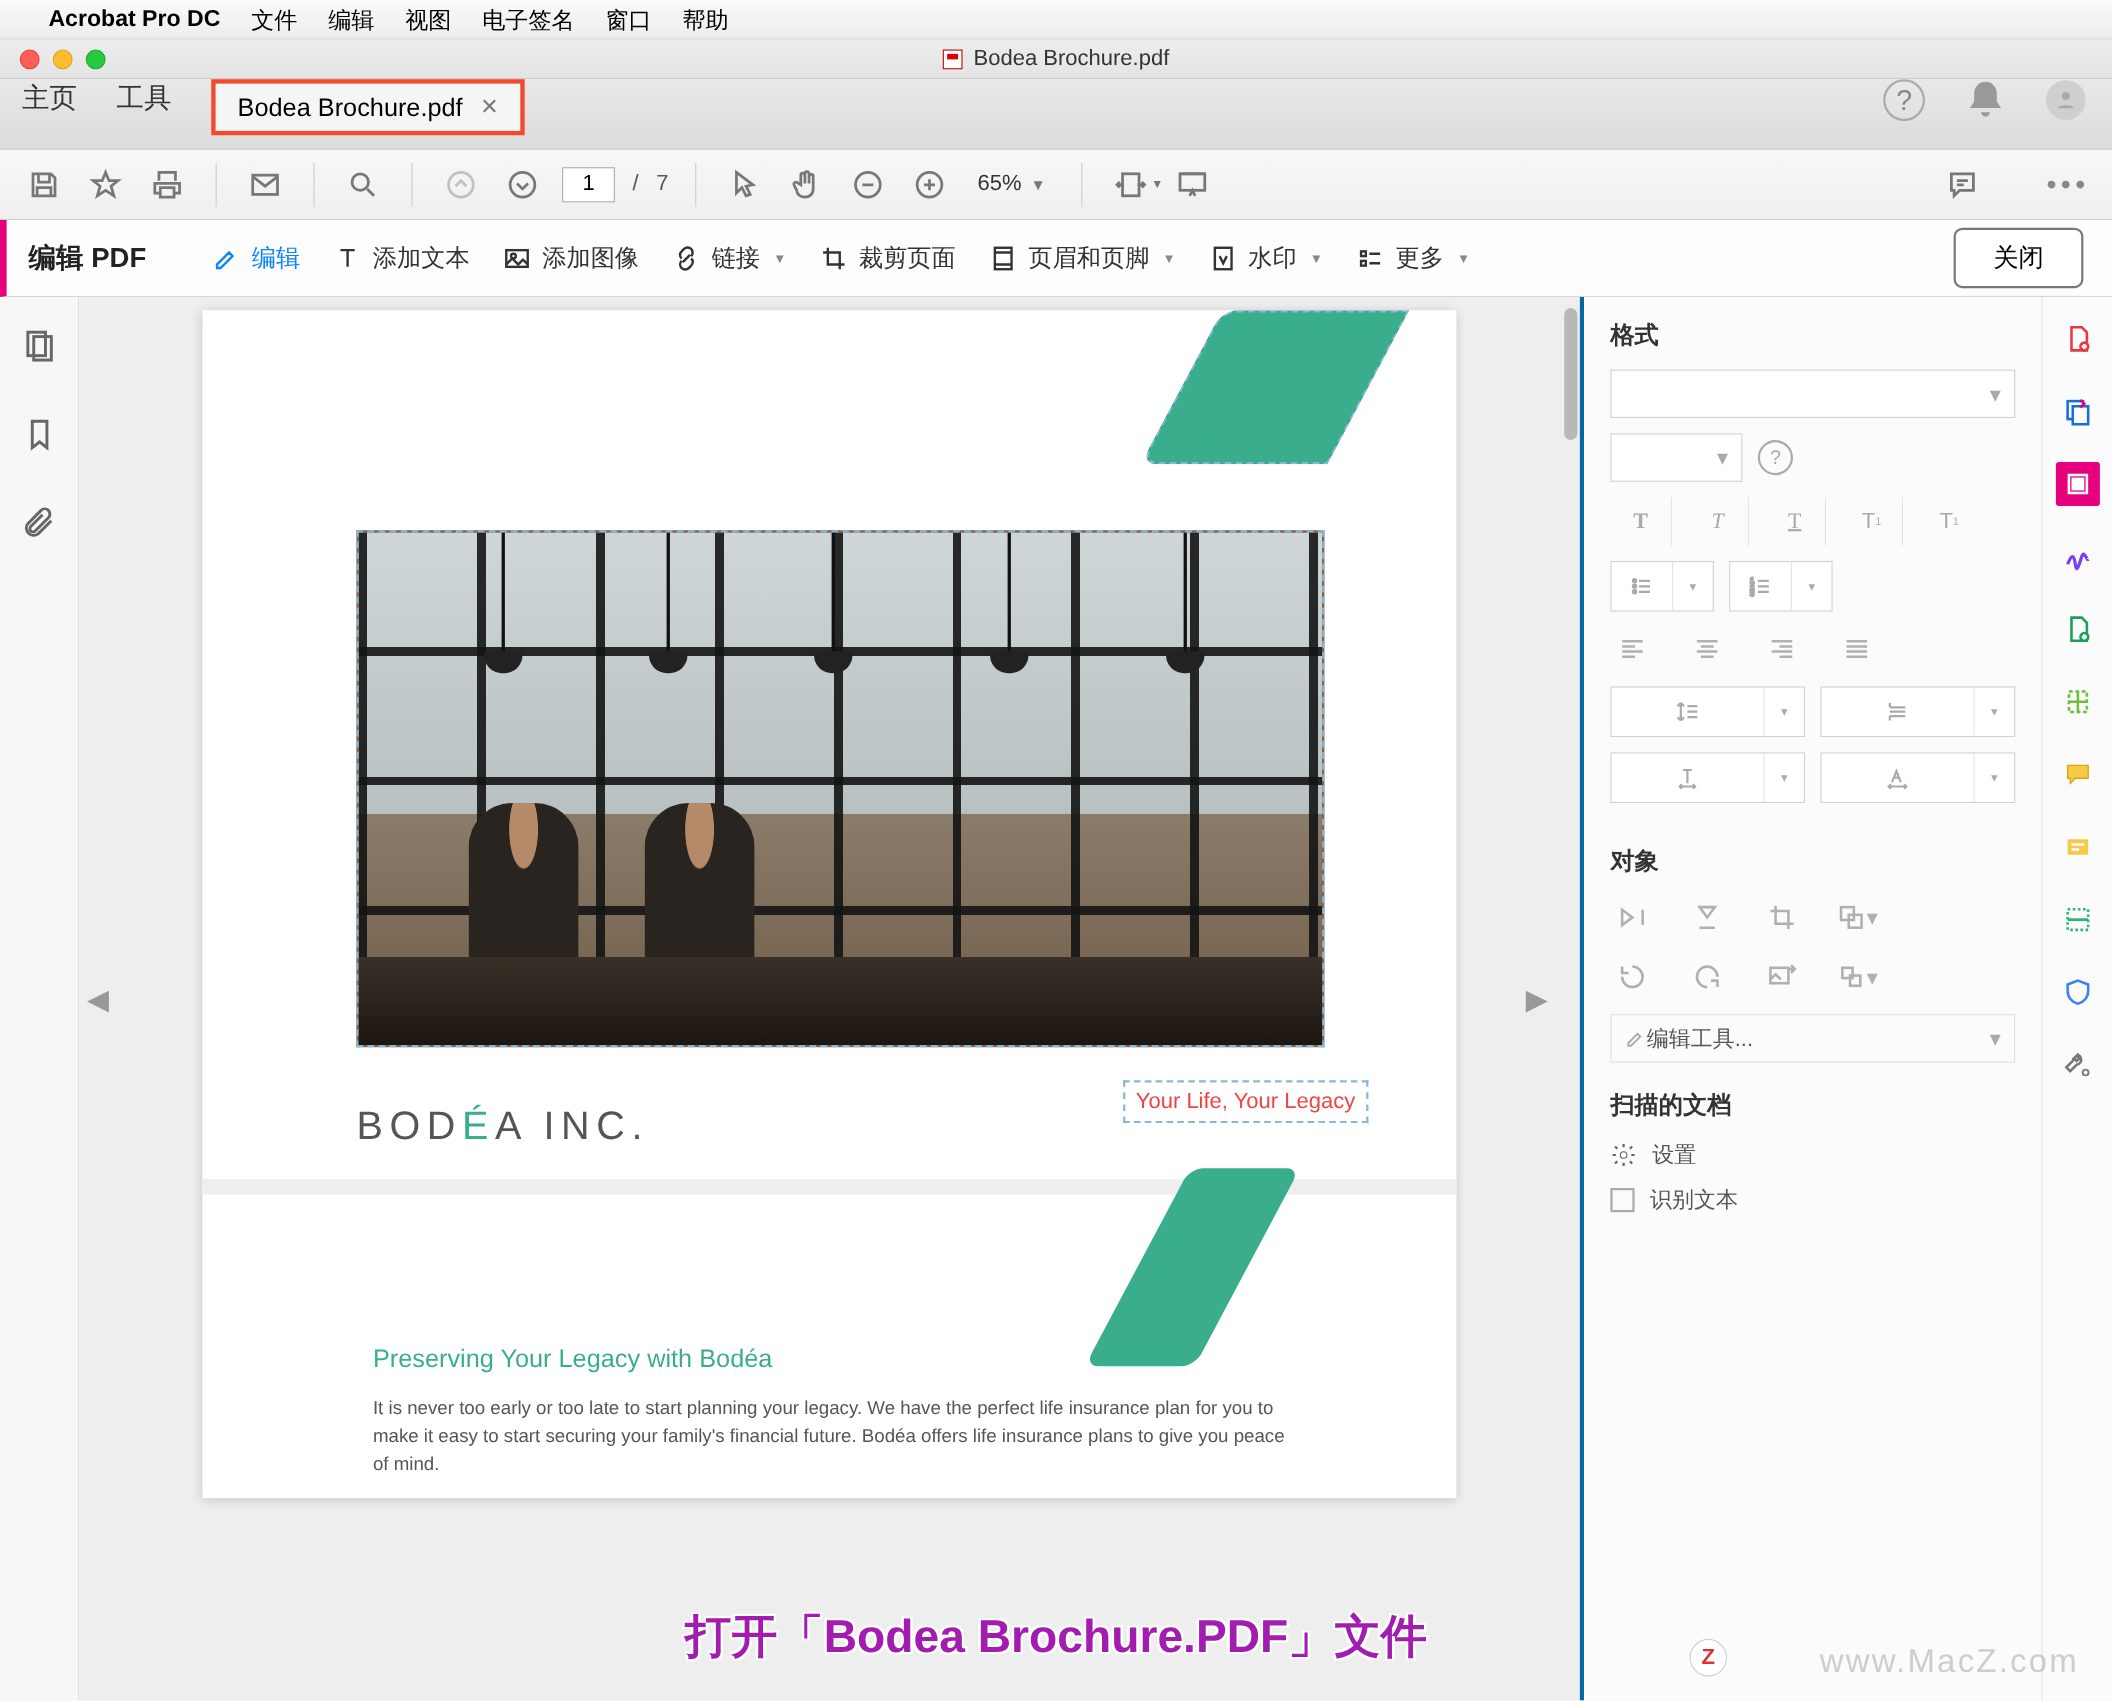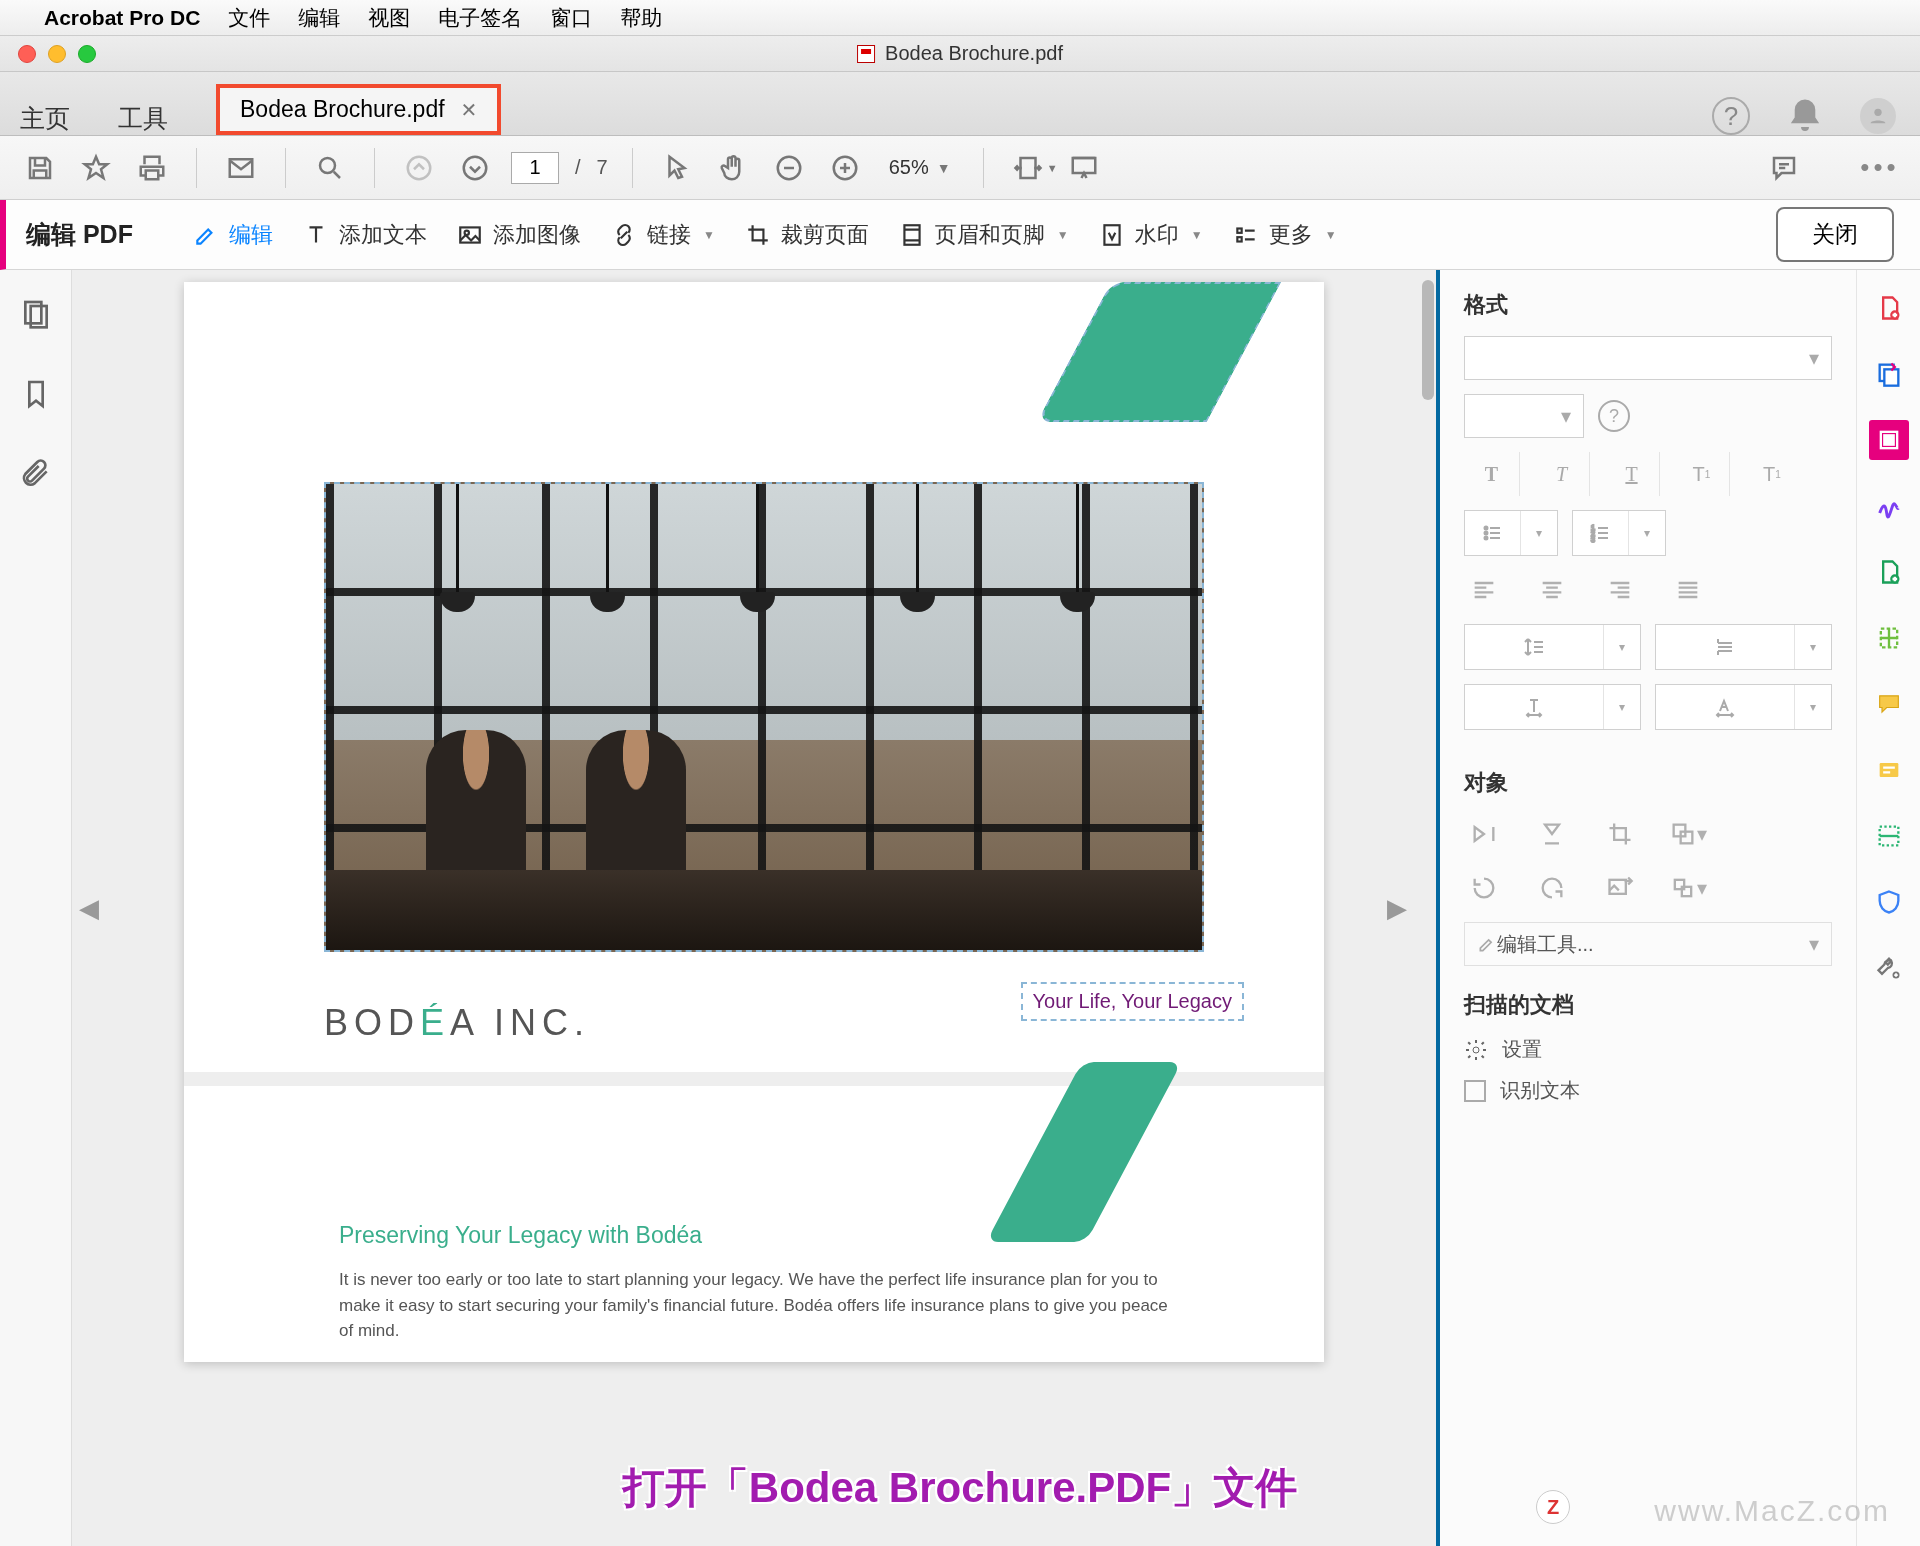--- a/index.html
+++ b/index.html
@@ -15,21 +15,21 @@
 .traffic { display: flex; gap: 12px; margin-left: 18px; }
 .traffic span { width: 18px; height: 18px; border-radius: 50%; display: inline-block; }
 .t-red { background: #ff5f56; border: 1px solid #e0443e; }
 .t-yellow { background: #ffbd2e; border: 1px solid #dea123; }
 .t-green { background: #27c93f; border: 1px solid #1aab29; }
 .titlebar-title { position: absolute; left: 50%; transform: translateX(-50%); display: flex; align-items: center; gap: 10px; font-size: 20px; color: #333; }
 .pdf-icon-small { width: 18px; height: 18px; background: #fff; border: 1px solid #b00; position: relative; }
 .pdf-icon-small::before { content: ""; position: absolute; top: 3px; left: 3px; right: 3px; height: 5px; background: #d00; }
 
 
-.tabrow { height: 64px; background: linear-gradient(#e8e8e8, #dcdcdc); display: flex; align-items: flex-end; padding: 0 20px; border-bottom: 1px solid #bdbdbd; position: relative; gap: 12px; }
+.tabrow { height: 64px; background: linear-gradient(#e8e8e8, #dcdcdc); display: flex; align-items: flex-start; padding: 0 20px; border-bottom: 1px solid #bdbdbd; position: relative; }
 .tabrow .nav-link { font-size: 25px; color: #333; margin-right: 36px; cursor: pointer; }
 .tab-active { background: #f5f5f5; border: 4px solid #f24a2e; padding: 8px 20px; display: flex; align-items: center; gap: 16px; font-size: 23px; }
 .tab-active .close-x { color: #777; font-size: 20px; }
 .tabrow-right { position: absolute; right: 24px; display: flex; align-items: center; gap: 36px; }
 .iconbtn { width: 38px; height: 38px; display: flex; align-items: center; justify-content: center; color: #888; font-size: 26px; cursor: pointer; }
 .iconbtn.circle { border: 2px solid #aaa; border-radius: 50%; }
 .avatar { width: 36px; height: 36px; border-radius: 50%; background: #cfcfcf; display: flex; align-items: center; justify-content: center; color: #888; }
 
 
 .toolbar { height: 64px; background: linear-gradient(#f7f7f7, #efefef); display: flex; align-items: center; padding: 0 20px; border-bottom: 1px solid #cfcfcf; gap: 16px; }
@@ -73,21 +73,21 @@
   linear-gradient(#cfd6d8, #b8c0c2 55%, #8b7b69 55%, #6f5c47); }
 .photo-box .lamp { position: absolute; top: 0; width: 3px; height: 110px; background: #111; }
 .photo-box .lamp::after { content: ""; position: absolute; bottom: -18px; left: -16px; width: 35px; height: 20px; background: #222; border-radius: 4px 4px 18px 18px; }
 .lamp.l1 { left: 130px; } .lamp.l2 { left: 280px; } .lamp.l3 { left: 430px; } .lamp.l4 { left: 590px; } .lamp.l5 { left: 750px; }
 .photo-box .person { position: absolute; bottom: 60px; width: 100px; height: 160px; background: radial-gradient(ellipse at 50% 15%, #b58a68 0 18%, transparent 19%), #2a2420; border-radius: 40px 40px 10px 10px; }
 .person.p1 { left: 100px; } .person.p2 { left: 260px; }
 .photo-box .counter { position: absolute; bottom: 0; left: 0; right: 0; height: 80px; background: linear-gradient(#3a3028, #1c1611); }
 
 .logo-text { position: absolute; top: 720px; left: 140px; font-size: 36px; letter-spacing: 6px; color: #555; font-weight: 300; }
 .logo-text .accent { color: #3aae8c; }
-.tagline-box { position: absolute; top: 700px; right: 80px; border: 2px dashed #8ab6d6; padding: 6px 10px; font-size: 20px; color: #701a75; }
+.tagline-box { position: absolute; top: 700px; right: 80px; border: 2px dashed #8ab6d6; padding: 6px 10px; font-size: 20px; color: #ef4444; }
 
 .divider { position: absolute; top: 790px; left: 0; right: 0; height: 14px; background: #eee; }
 
 .intro-title { position: absolute; top: 880px; left: 155px; font-size: 34px; color: #3aae8c; font-weight: 400; }
 .intro-sub { position: absolute; top: 940px; left: 155px; font-size: 23px; color: #3aae8c; }
 .intro-body { position: absolute; top: 985px; left: 155px; width: 840px; font-size: 17px; color: #555; line-height: 1.5; }
 
 
 .format-panel { width: 420px; background: #fbfbfb; border-left: 4px solid #0369a1; padding: 20px 24px; color: #555; font-size: 20px; overflow-y: auto; }
 .format-panel h4 { font-size: 22px; font-weight: 600; color: #333; margin-bottom: 16px; }

